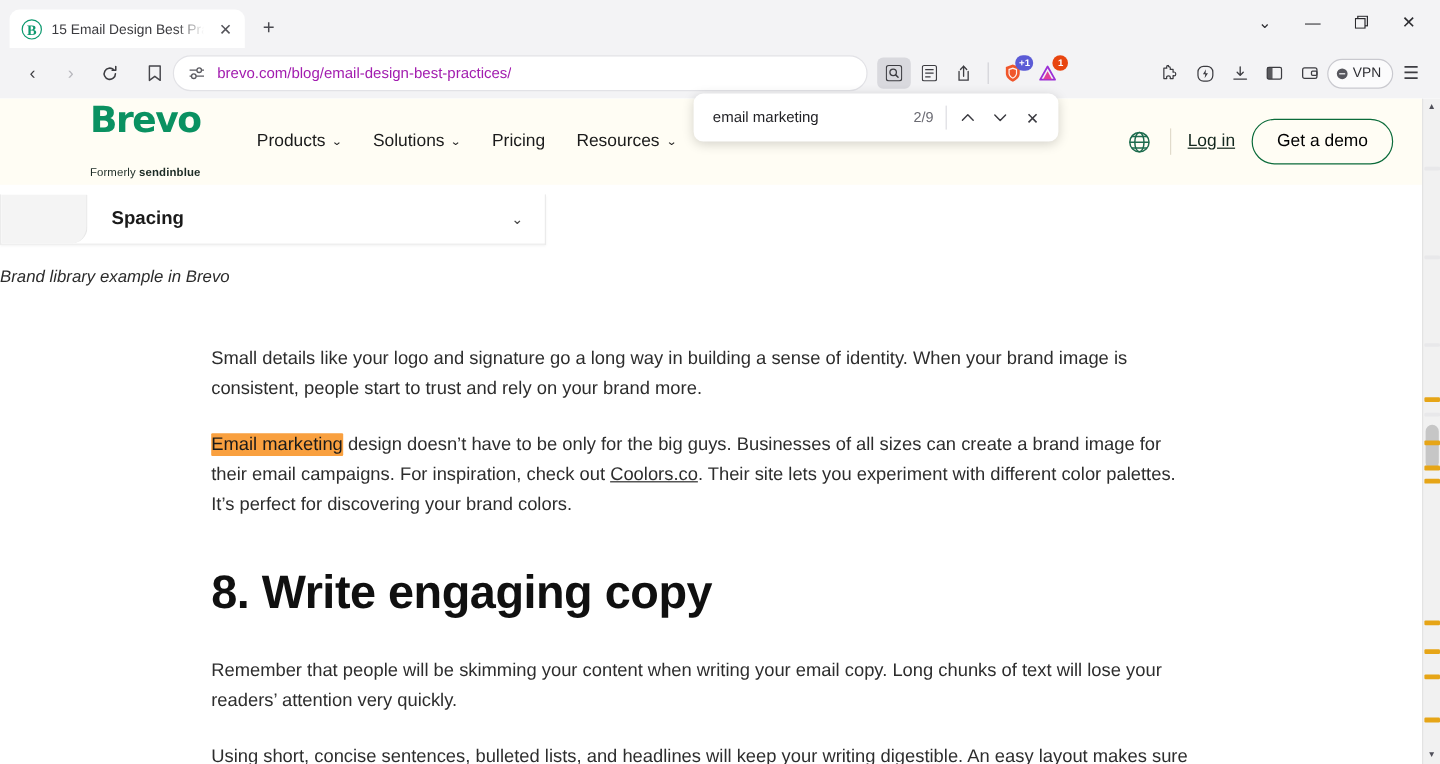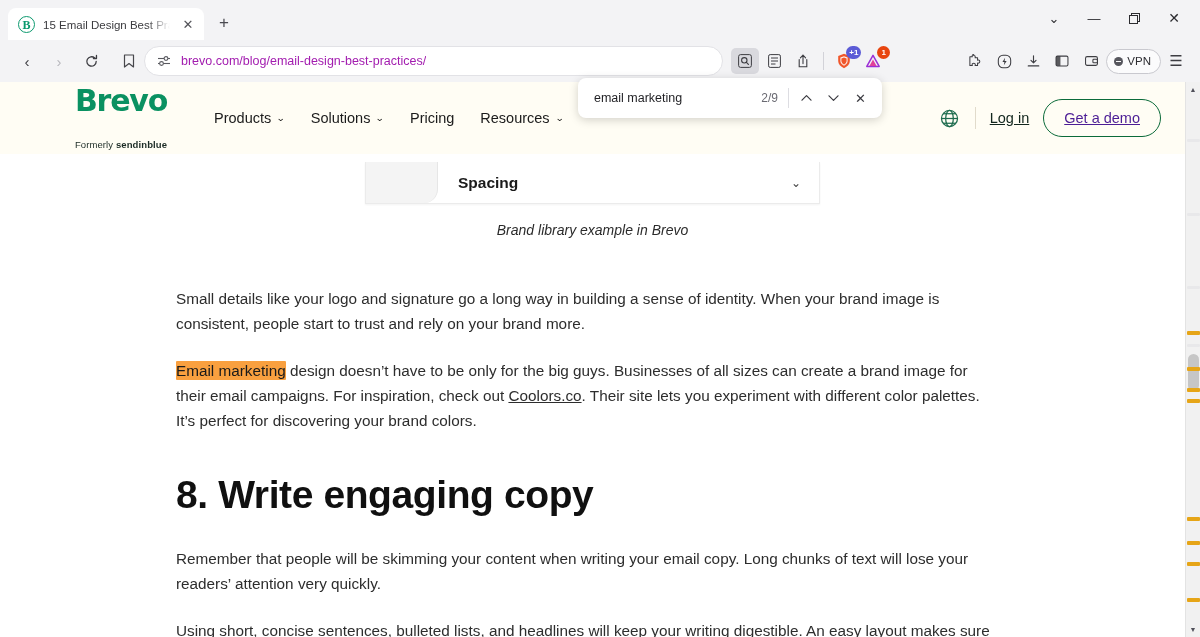--- a/index.html
+++ b/index.html
@@ -124,27 +124,27 @@
 
   .site-actions { margin-left: auto; display: flex; align-items: center; gap: 14px; }
   .globe { width: 22px; height: 22px; color: #1d6b4d; display: flex; align-items: center; justify-content: center; }
   .vsep { width: 1px; height: 22px; background: #e1dbcb; }
   .login { font-size: 14.5px; color: #12261d; text-decoration: underline; }
   .btn-primary {
     background: #0b6b3a; color: #ffffff; font-size: 14.5px; font-weight: 700;
     border-radius: 22px; padding: 11px 20px; line-height: 1;
   }
   .btn-outline {
-    background: transparent; color: #4c1d95; font-size: 14.5px; border: 1.4px solid #0b6b3a;
-    border-radius: 22px; padding: 11px 20px; line-height: 1; text-decoration: underline;
+    background: transparent; color: #000000; font-size: 14.5px; border: 1.4px solid #0b6b3a;
+    border-radius: 22px; padding: 11px 20px; line-height: 1;
   }
 
   
   .article { padding: 0 0 0 0; position: relative; }
-  .figure { width: 100%; display: flex; flex-direction: column; align-items: center; }
+  .figure { width: 100%; display: flex; flex-direction: column; align-items: flex-start; }
   .figimg {
     width: 455px; height: 42px; margin-top: 8px; background: #fff;
     border: 1px solid #ebebeb; border-top: none; display: flex; align-items: center;
     box-shadow: 0 1px 2px rgba(0,0,0,.05); position: relative; overflow: hidden;
   }
   .figimg-left { width: 72px; height: 100%; background: #f4f4f4; border-right: 1px solid #e6e6e6; border-radius: 0 0 14px 0; }
   .figimg-label { font-size: 15.5px; font-weight: 700; color: #1a1a1a; margin-left: 20px; flex: 1; }
   .figimg-caret { font-size: 12px; color: #444; margin-right: 18px; }
   .figcap { font-size: 14px; font-style: italic; color: #2b2b2b; margin-top: 18px; }
 

